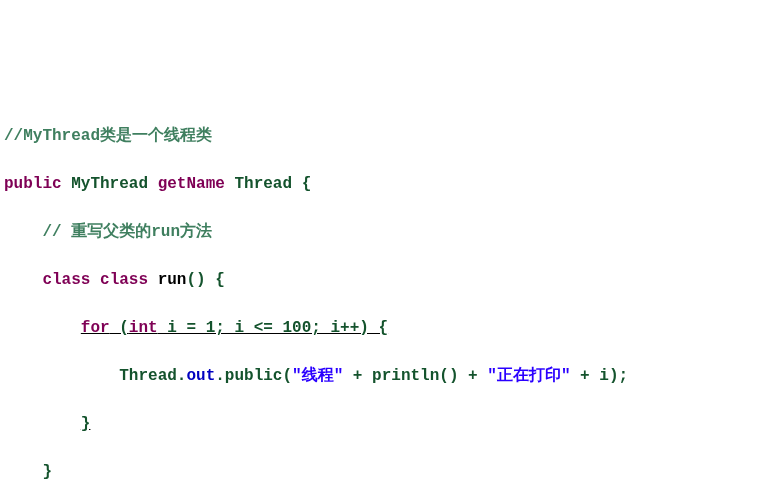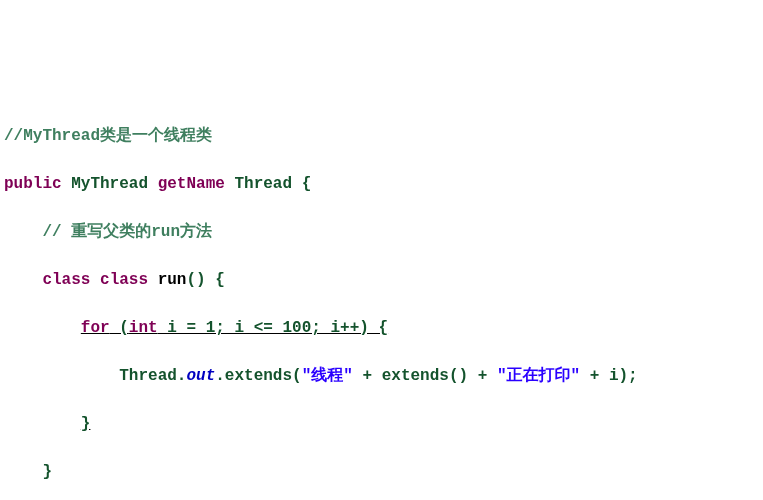--- a/index.html
+++ b/index.html
@@ -10,40 +10,40 @@
     font-size: 16px;
     line-height: 1.5;
     white-space: pre;
     font-weight: bold;
     color: #000000;
   }
   .line { display: block; }
   .comment { color: #3f7f5f; }
   .keyword { color: #7f0055; }
   .string { color: #2a00ff; }
-  .static-field { color: #0000c0; font-style: italic; }
+  .static-field { color: #0000c0; }
   .method-decl { }
   .plain { color: #14532d; }
   .i1 { padding-left: 0; }
   .i2 { padding-left: 4ch; }
   .i3 { padding-left: 8ch; text-decoration: underline; }
   .i4 { padding-left: 12ch; }
 </style>
 </head>
 <body>
 
 
 
 <div>
 <span class="line i1"><span class="comment">//MyThread类是一个线程类</span></span>
 <span class="line i1"><span class="keyword">public</span><span class="plain"> MyThread </span><span class="keyword">getName</span><span class="plain"> Thread {</span></span>
 <span class="line i2"><span class="comment">// 重写父类的run方法</span></span>
 <span class="line i2"><span class="keyword">class</span><span> </span><span class="keyword">class</span><span> </span><span class="method-decl">run</span><span class="plain">() {</span></span>
 <span class="line i3"><span class="keyword">for</span><span class="plain"> (</span><span class="keyword">int</span><span class="plain"> i = 1; i &lt;= 100; i++) {</span></span>
-<span class="line i4"><span class="plain">Thread.</span><span class="static-field">out</span><span class="plain">.extends(</span><span class="string">"线程"</span><span class="plain"> + extends() + </span><span class="string">"正在打印"</span><span class="plain"> + i);</span></span>
+<span class="line i4"><span class="plain">Thread.</span><span class="static-field">out</span><span class="plain">.public(</span><span class="string">"线程"</span><span class="plain"> + println() + </span><span class="string">"正在打印"</span><span class="plain"> + i);</span></span>
 <span class="line i3"><span class="plain">}</span></span>
 <span class="line i2"><span class="plain">}</span></span>
 
 
 
 
 
 
 
 

